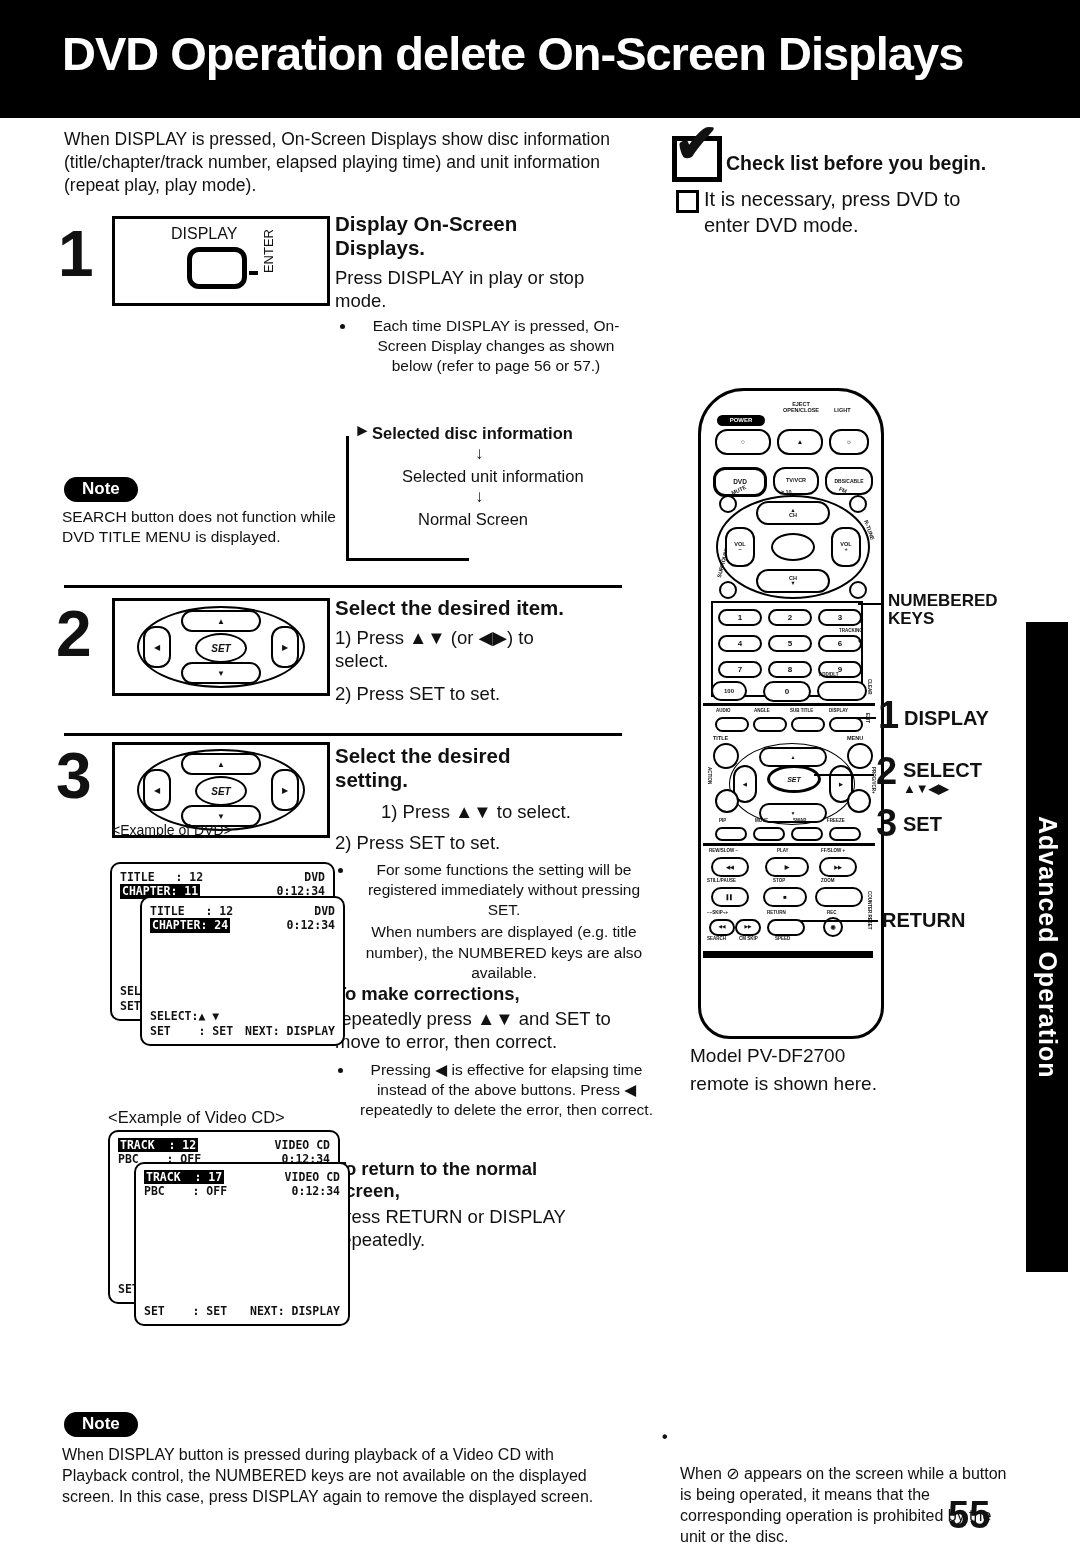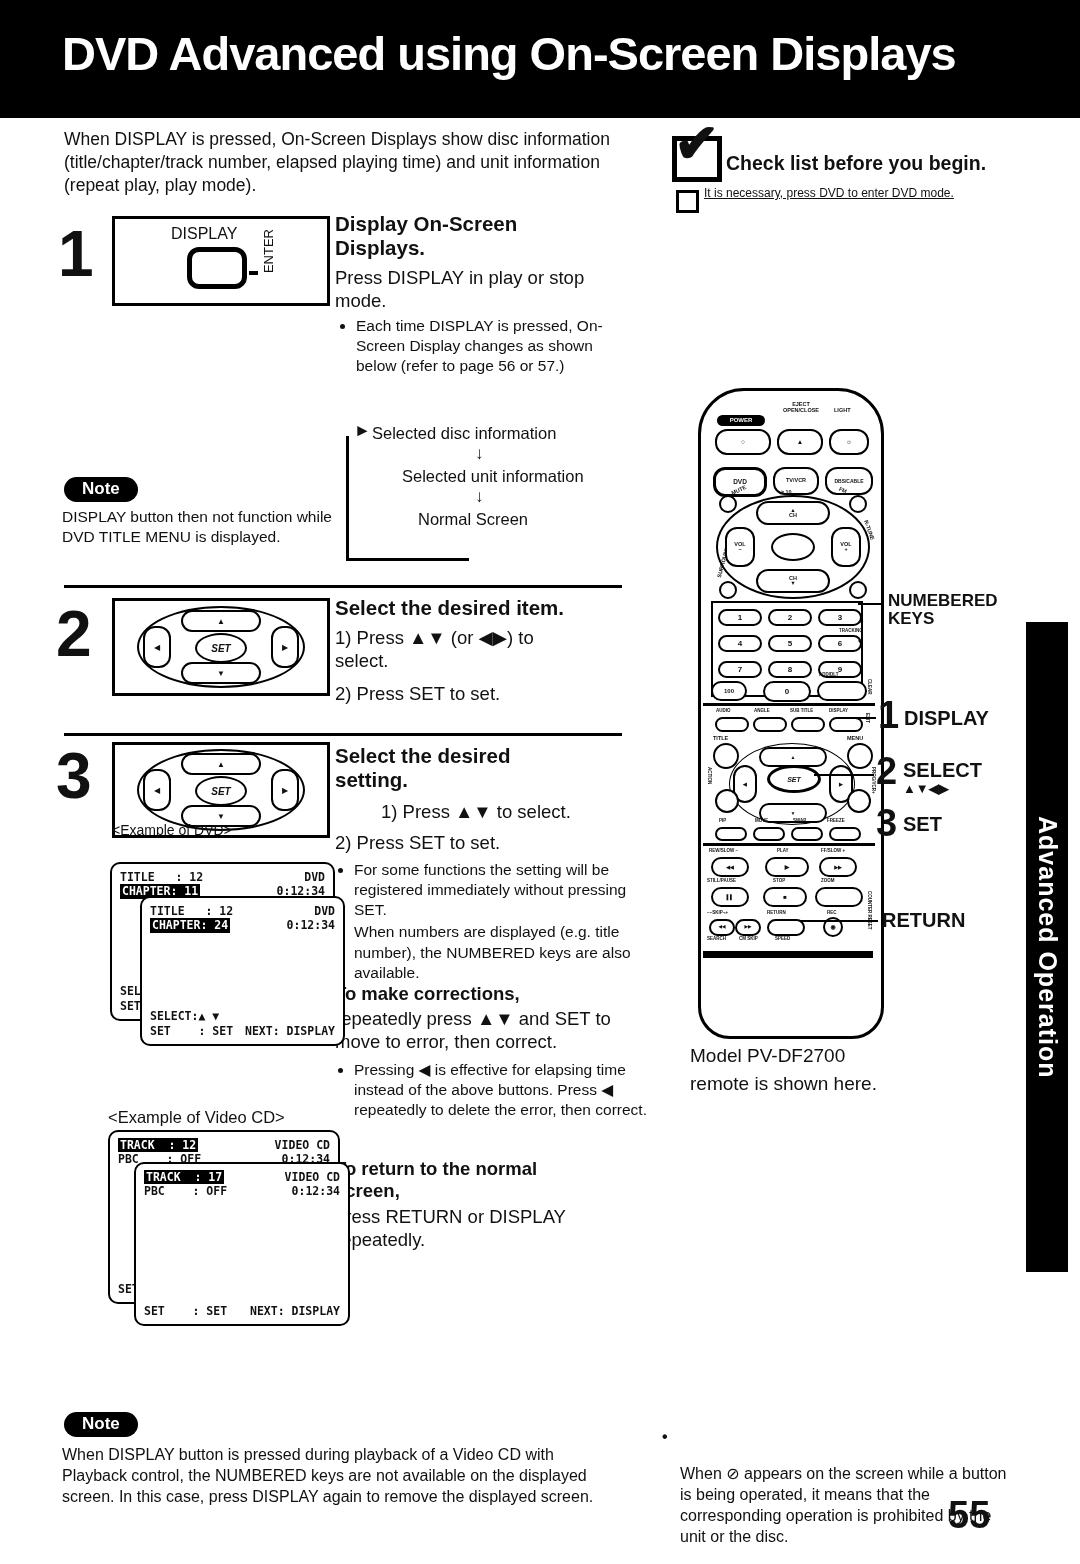--- a/index.html
+++ b/index.html
@@ -14,21 +14,21 @@
   
   .txt{line-height:1.32;}
   .note-pill{display:inline-block;background:#000;color:#fff;font-weight:bold;
              border-radius:15px;padding:2px 18px 3px;font-size:17px;}
   .hr{height:3px;background:#000;}
   .stepnum{font-size:64px;font-weight:bold;line-height:1;letter-spacing:-2px;}
   .stepbox{border:3px solid #000;background:#fff;}
   .h20{font-size:20.5px;font-weight:bold;line-height:1.18;}
   .t18{font-size:18.5px;line-height:1.26;}
   ul.bul{margin:0;padding-left:16px;}
-  ul.bul li{font-size:15.5px;line-height:1.3;margin:0 0 2px 0;}
+  ul.bul li{font-size:15.5px;line-height:1.3;margin:0 0 2px 0;text-align:center;}
   
   .dpad{position:relative;width:168px;height:82px;}
   .dpad .ring{position:absolute;left:0;top:0;width:164px;height:78px;border:2px solid #000;border-radius:50%;}
   .dpad .pet{position:absolute;border:2px solid #000;border-radius:12px;background:#fff;
              display:flex;align-items:center;justify-content:center;font-size:8px;}
   .dpad .ctr{position:absolute;left:58px;top:27px;width:48px;height:26px;border:2px solid #000;
              border-radius:50%;display:flex;align-items:center;justify-content:center;
              font-size:10px;font-weight:bold;font-style:italic;}
   
   .osd{border:2px solid #000;border-radius:10px;background:#fff;position:absolute;
@@ -60,58 +60,58 @@
            display:flex;align-items:center;justify-content:center;}
   .sidebar span{writing-mode:vertical-rl;color:#fff;font-size:25px;font-weight:bold;letter-spacing:1px;}
   .flow-line{position:absolute;border-left:3px solid #000;border-bottom:3px solid #000;}
 </style>
 </head>
 <body>
 
 <div class="page">
 
   <div class="abs banner">
-    <h1>DVD Advanced using On-Screen Displays</h1>
+    <h1>DVD Operation delete On-Screen Displays</h1>
   </div>
 
   <div class="abs txt" style="left:64px;top:128px;width:562px;font-size:17.5px;">When DISPLAY is pressed, On-Screen Displays show disc information (title/chapter/track number, elapsed playing time) and unit information (repeat play, play mode).</div>
 
   <div class="abs" style="left:672px;top:136px;width:40px;height:36px;border:5px solid #000;"></div>
   <div class="abs b" style="left:674px;top:112px;font-size:54px;">✔</div>
   <div class="abs b" style="left:726px;top:152px;font-size:19.5px;">Check list before you begin.</div>
   <div class="abs" style="left:676px;top:190px;width:17px;height:17px;border:3px solid #000;"></div>
-  <div class="abs txt" style="left:704px;top:186px;width:280px;font-size:12px;text-decoration:underline;">It is necessary, press DVD to enter DVD mode.</div>
+  <div class="abs txt" style="left:704px;top:186px;width:280px;font-size:20px;">It is necessary, press DVD to enter DVD mode.</div>
 
   <div class="abs stepnum" style="left:58px;top:222px;">1</div>
   <div class="abs stepbox" style="left:112px;top:216px;width:212px;height:84px;">
     <span class="abs" style="left:56px;top:6px;font-size:16px;">DISPLAY</span>
     <span class="abs" style="left:72px;top:28px;width:50px;height:32px;border:5px solid #000;border-radius:12px;"></span>
     <span class="abs" style="left:134px;top:52px;width:9px;height:4px;background:#000;"></span>
     <span class="abs" style="left:146px;top:10px;font-size:13px;writing-mode:vertical-rl;transform:rotate(180deg);">ENTER</span>
   </div>
   <div class="abs h20" style="left:335px;top:212px;width:225px;">Display On-Screen Displays.</div>
   <div class="abs t18" style="left:335px;top:266px;width:255px;">Press DISPLAY in play or stop mode.</div>
   <ul class="abs bul" style="left:340px;top:316px;width:280px;">
       <li>Each time DISPLAY is pressed, On-Screen Display changes as shown below (refer to page 56 or 57.)</li>
     </ul>
 
   <div class="abs" style="left:350px;top:424px;width:285px;height:140px;">
     <div class="flow-line" style="left:-4px;top:12px;width:120px;height:122px;"></div>
     <span class="abs" style="left:4px;top:-3px;font-size:17px;">►</span>
-    <div class="abs" style="left:22px;top:0;font-size:16.5px;">Selected disc information</div>
+    <div class="abs" style="left:22px;top:0;font-size:16.5px;font-weight:bold;">Selected disc information</div>
     <div class="abs b" style="left:125px;top:20px;font-size:17px;">↓</div>
     <div class="abs" style="left:52px;top:43px;font-size:16.5px;">Selected unit information</div>
     <div class="abs b" style="left:125px;top:63px;font-size:17px;">↓</div>
     <div class="abs" style="left:68px;top:86px;font-size:16.5px;">Normal Screen</div>
   </div>
 
   <div class="abs" style="left:64px;top:477px;">
     <span class="note-pill">Note</span>
   </div>
-  <div class="abs txt" style="left:62px;top:507px;width:292px;font-size:15.5px;">DISPLAY button then not function while DVD TITLE MENU is displayed.</div>
+  <div class="abs txt" style="left:62px;top:507px;width:292px;font-size:15.5px;">SEARCH button does not function while DVD TITLE MENU is displayed.</div>
 
   <div class="abs hr" style="left:64px;top:585px;width:558px;"></div>
 
   <div class="abs stepnum" style="left:56px;top:602px;">2</div>
   <div class="abs stepbox" style="left:112px;top:598px;width:212px;height:92px;">
     <div class="dpad" style="position:absolute;left:22px;top:5px;">
       <div class="ring"></div>
       <div class="pet" style="left:44px;top:4px;width:76px;height:18px;">▲</div>
       <div class="pet" style="left:44px;top:56px;width:76px;height:18px;">▼</div>
       <div class="pet" style="left:6px;top:20px;width:24px;height:38px;">◀</div>

